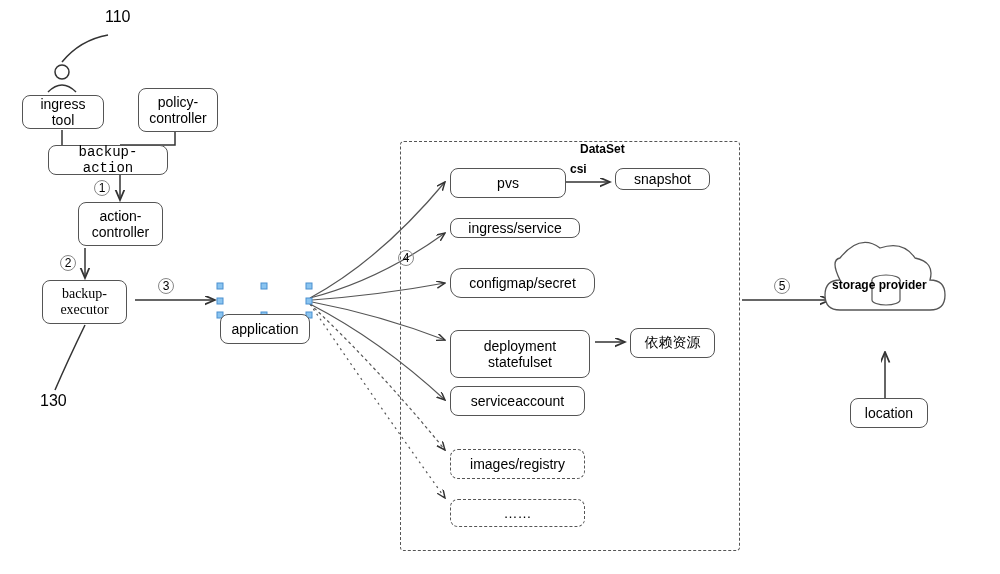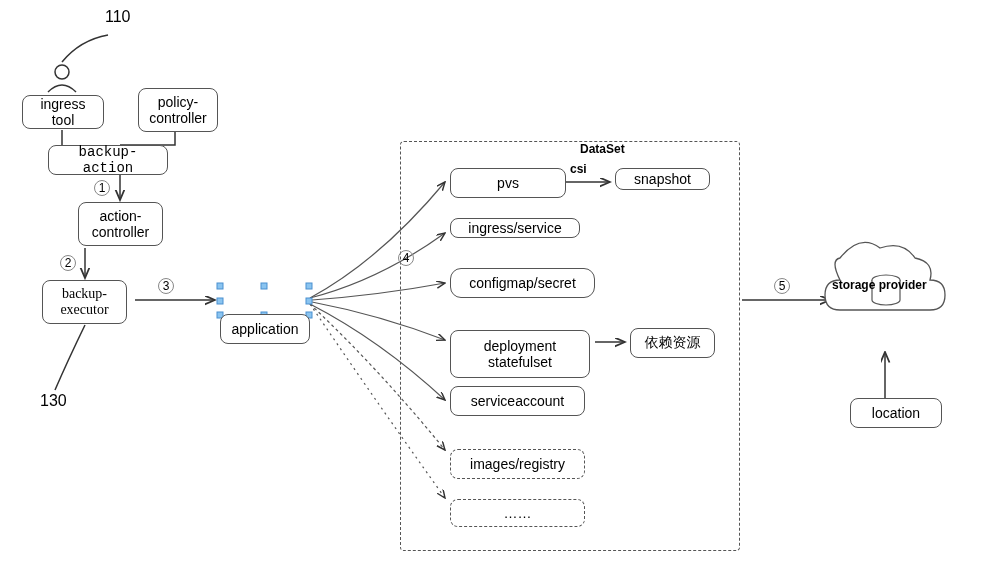--- a/index.html
+++ b/index.html
@@ -136,19 +136,19 @@
 <div class="box" style="left:450px; top:218px; width:130px; height:20px;">ingress/service</div>
 <div class="box" style="left:450px; top:268px; width:145px; height:30px;border-radius:11px;">configmap/secret</div>
 <div class="box" style="left:450px; top:318px; width:140px; height:48px;margin-top:12px;">deployment
 statefulset</div>
 <div class="box" style="left:630px; top:328px; width:85px; height:30px;">依赖资源</div>
 <div class="box" style="left:450px; top:386px; width:135px; height:30px;">serviceaccount</div>
 <div class="box dashed" style="left:450px; top:436px; width:135px; height:30px;">images/registry</div>
 <div class="box dashed" style="left:450px; top:486px; width:135px; height:28px;">……</div>
 
 <div class="label" style="left:832px; top:230px;margin-top:48px;">storage provider</div>
-<div class="box" style="left:850px; top:398px; width:92px; height:30px;">location</div>
+<div class="box" style="left:850px; top:398px; width:78px; height:30px;">location</div>
 
 <div class="step" style="left:94px; top:180px;">1</div>
 <div class="step" style="left:60px; top:255px;">2</div>
 <div class="step" style="left:158px; top:278px;">3</div>
 <div class="step" style="left:398px; top:250px;">4</div>
 <div class="step" style="left:774px; top:278px;">5</div>
 
 </body></html>

